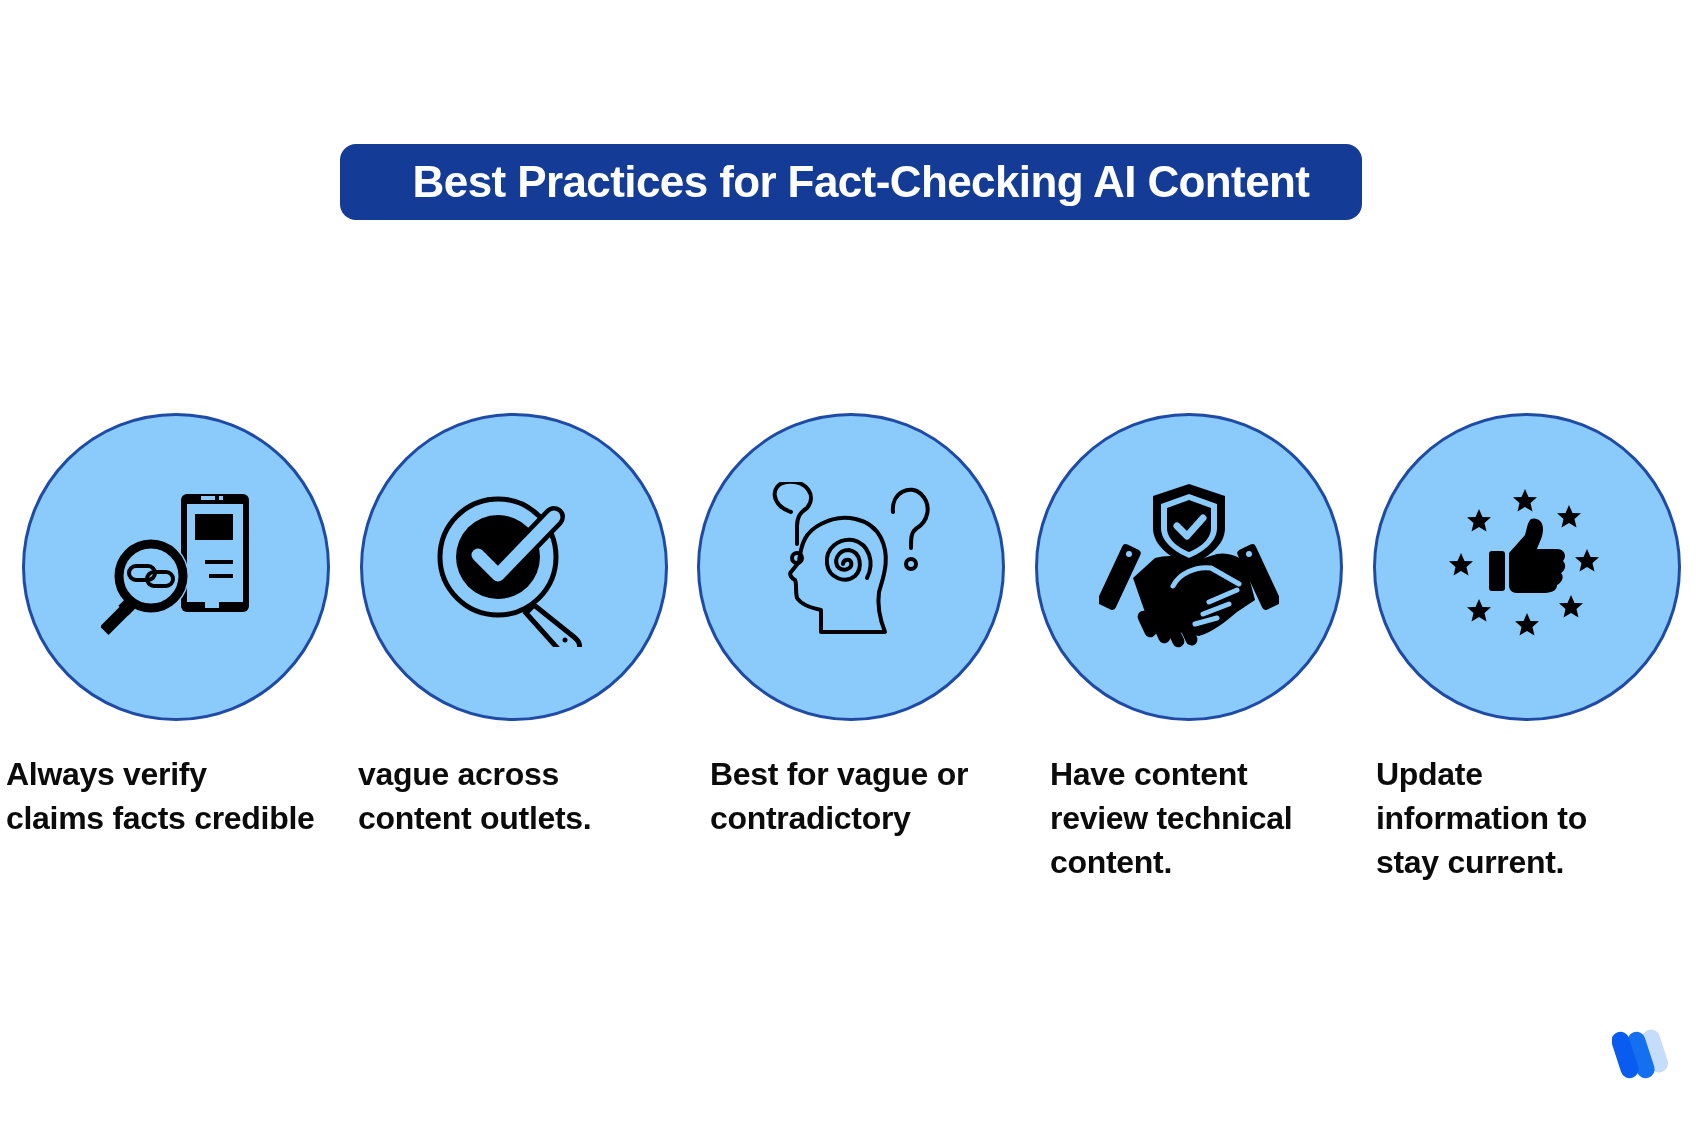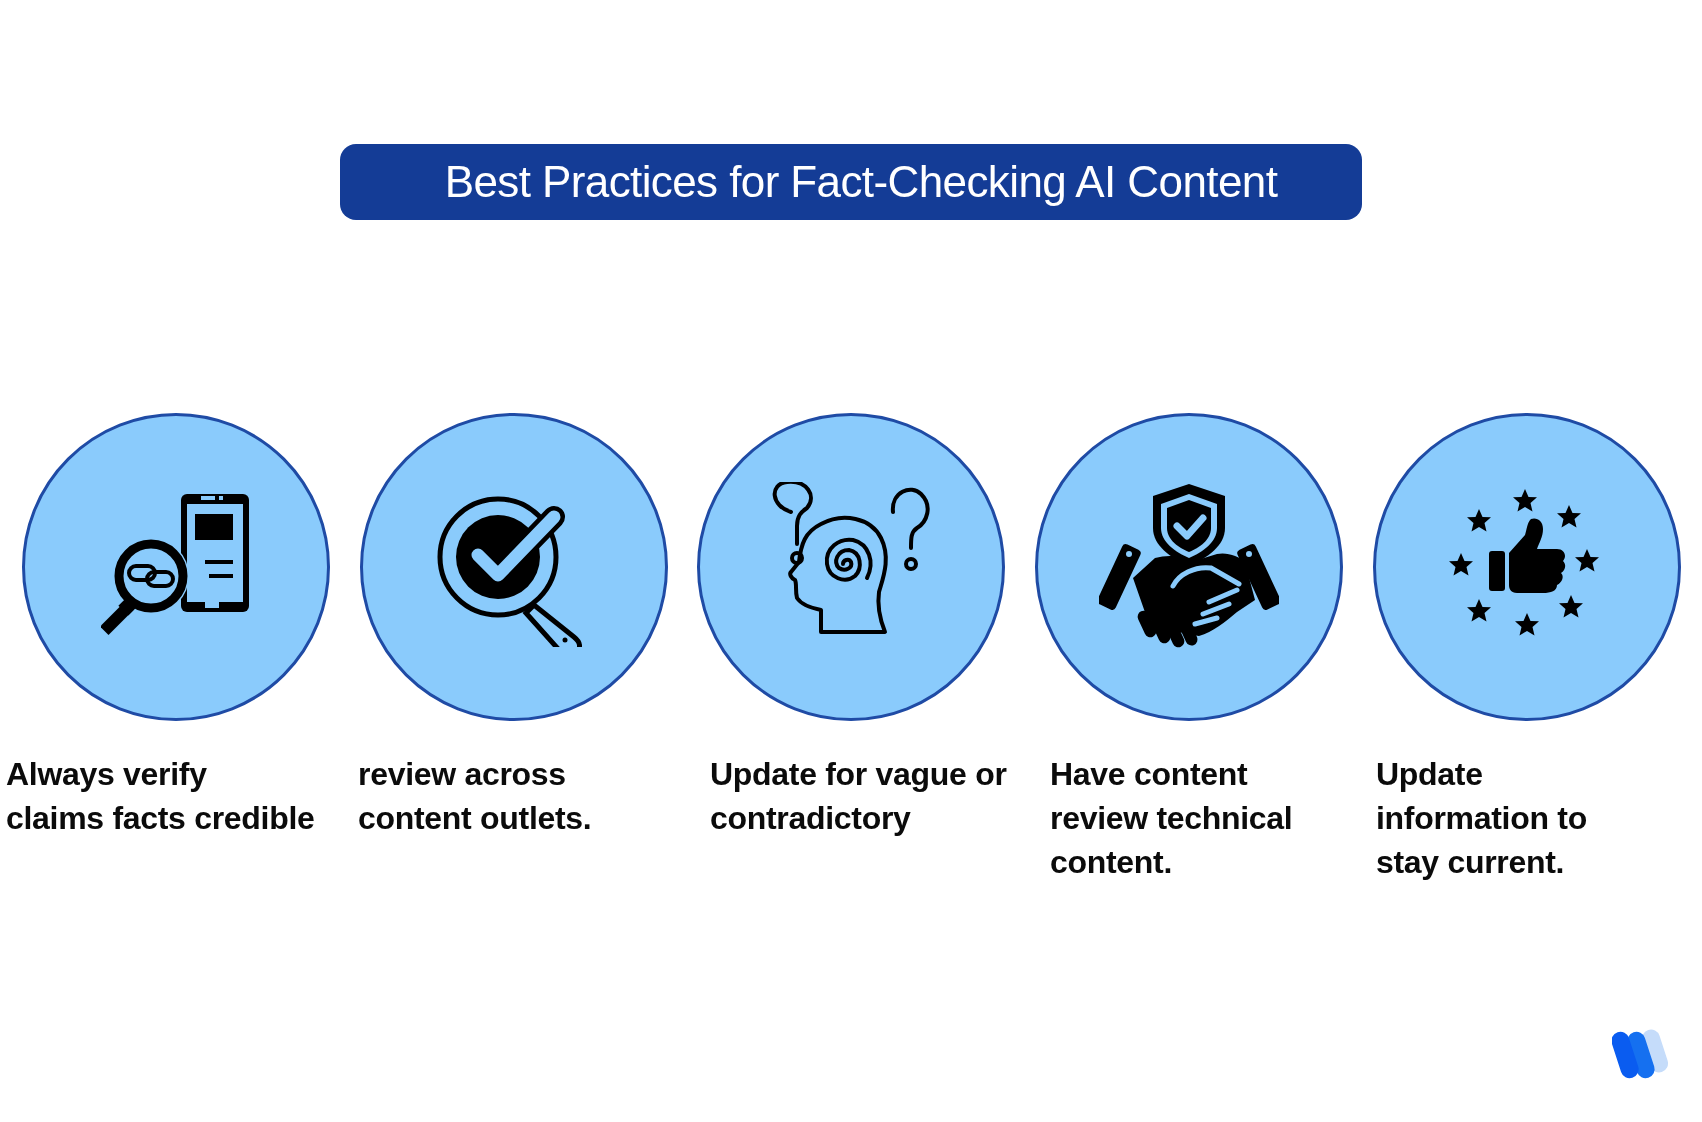--- a/index.html
+++ b/index.html
@@ -1,21 +1,21 @@
 <!DOCTYPE html>
 <html><head>
 <meta charset="utf-8">
 <style>
   html, body { margin:0; padding:0; background:#ffffff; }
   body { width:1702px; height:1122px; position:relative; overflow:hidden;
          font-family:"Liberation Sans", "DejaVu Sans", sans-serif; }
   .banner { position:absolute; left:340px; top:144px; width:1022px; height:76px;
             background:#143C96; border-radius:16px; display:flex; align-items:center;
             justify-content:center; box-sizing:border-box; }
-  .banner-title { color:#ffffff; font-weight:400; font-size:44px; letter-spacing:-0.6px;
+  .banner-title { color:#ffffff; font-weight:700; font-size:44px; letter-spacing:-0.6px;
                   white-space:nowrap;margin-left:20px; }
   .circle { position:absolute; top:413px; width:302px; height:302px; border-radius:50%;
             background:#8ACBFC; border:3px solid #1F4BA5; }
   .circle svg { position:absolute; left:50%; top:50%; transform:translate(-50%,-50%); }
   .caption { position:absolute; top:752px; width:340px; text-align:left;
              font-weight:700; font-size:32px; line-height:44px; color:#0b0b0b;
              letter-spacing:-0.3px; }
   .caption span { display:block; white-space:nowrap; }
   .logo { position:absolute; left:1612px; top:1029px; width:62px; height:52px; }
 </style>
@@ -120,25 +120,25 @@
       <path d="M62 66 L78 48 C80 42 80 36 84 32 C90 30 96 34 96 42 C96 50 92 56 90 62 L110 62 C118 62 120 70 116 74 C120 78 118 84 114 86 C118 90 114 96 110 98 C110 104 104 106 96 106 L70 106 C64 106 62 102 62 98 Z"></path>
     </g>
   </svg>
 </div>
 
 <div class="caption" style="left:6px;">
   <span>Always verify</span>
   <span>claims facts credible</span>
 </div>
 <div class="caption" style="left:358px;">
-  <span>review across</span>
+  <span>vague across</span>
   <span>content outlets.</span>
 </div>
 <div class="caption" style="left:710px;">
-  <span>Update for vague or</span>
+  <span>Best for vague or</span>
   <span>contradictory</span>
 </div>
 <div class="caption" style="left:1050px;">
   <span>Have content</span>
   <span>review technical</span>
   <span>content.</span>
 </div>
 <div class="caption" style="left:1376px;">
   <span>Update</span>
   <span>information to</span>

